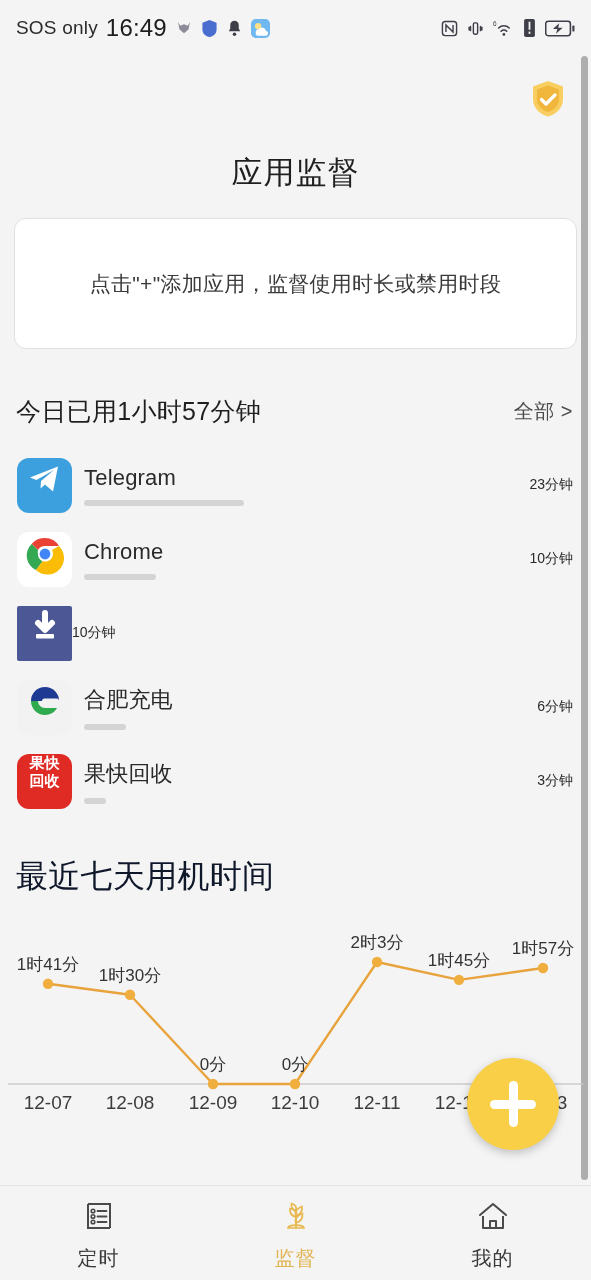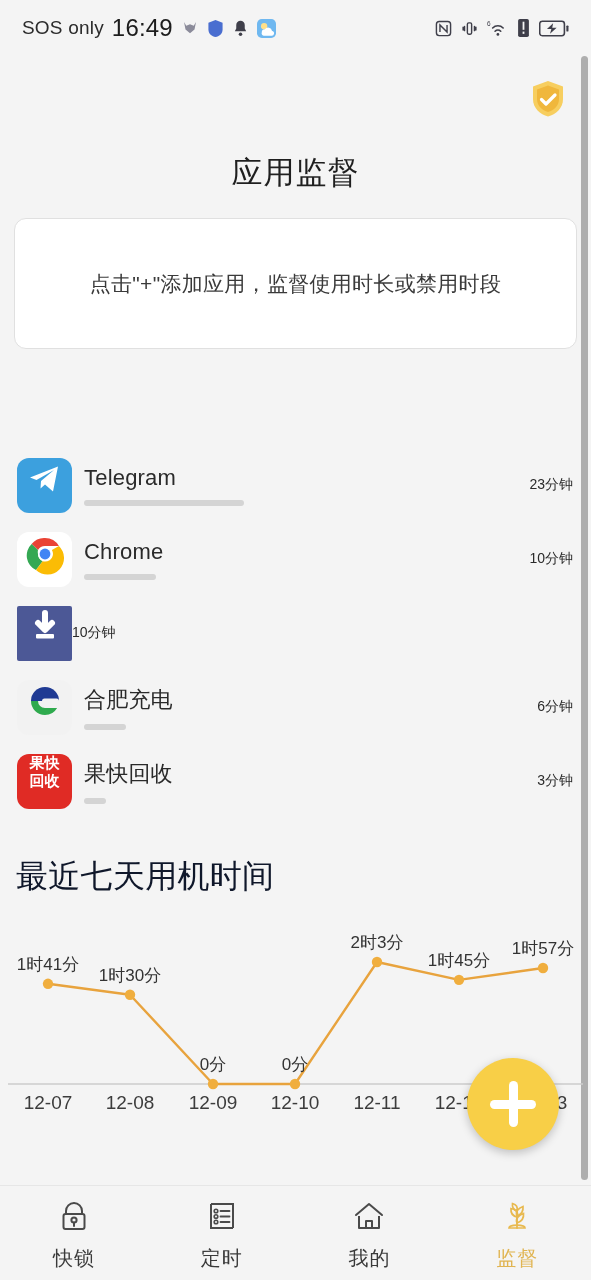--- a/index.html
+++ b/index.html
@@ -12,21 +12,21 @@
   .phone {
     position: relative;
     width: 591px; height: 1280px;
     background: #f4f4f4;
   }
 
   
   .statusbar {
     position: absolute; top: 0; left: 0; right: 0; height: 56px;
     display: flex; align-items: center; justify-content: space-between;
-    padding: 0 22px;
+    padding: 0 16px;
     background: #f4f4f4;
   }
   .sb-left { display: flex; align-items: center; gap: 8px; }
   .sb-sos { font-size: 19px; color: #2b2b2b; letter-spacing: .2px; }
   .sb-time { font-size: 24px; color: #1d1d1d; letter-spacing: .2px; }
   .sb-ico { display: inline-flex; align-items: center; justify-content: center; }
   .sb-right { display: flex; align-items: center; gap: 9px; }
 
   
   .scrollbar {
@@ -226,20 +226,24 @@
       <path d="M14.5 21.5l4.5 4.5 9-9" fill="none" stroke="#ffffff" stroke-width="3.2" stroke-linecap="round" stroke-linejoin="round"></path>
     </svg>
   </div>
 
   <div class="page-title">应用监督</div>
 
   <div class="hint-card">
     <span class="hint-text">点击"+"添加应用，监督使用时长或禁用时段</span>
   </div>
 
+  <div class="today-row">
+    <span class="today-label">今日已用1小时57分钟</span>
+    <span class="all-link">全部 &gt;</span>
+  </div>
 
   <div class="app-list">
 
     <div class="app-row">
       <div class="app-icon ic-telegram">
         <svg width="40" height="40" viewBox="0 0 40 40">
             <path d="M5 19.5l28-11-5 25-8-7-4.5 4 .5-7.5L29 12 11.5 22z" fill="#ffffff"></path>
           </svg>
       </div>
       <div class="app-mid">
@@ -338,66 +342,55 @@
       </svg>
   </div>
 
   <div class="fab">
     <span class="fab-plus-h"></span>
     <span class="fab-plus-v"></span>
   </div>
 
   <div class="bottom-nav">
 
-    <div class="nav-item">
-      <span>
-        <svg width="38" height="38" viewBox="0 0 38 38">
-          <path d="M11 17v-3a8 8 0 0116 0v3" fill="none" stroke="#4a4a4a" stroke-width="2"></path>
-          <rect x="8.5" y="17" width="21" height="15" rx="2" fill="none" stroke="#4a4a4a" stroke-width="2"></rect>
-          <circle cx="19" cy="23" r="2.6" fill="none" stroke="#4a4a4a" stroke-width="2"></circle>
-          <path d="M19 25.5v3.5" stroke="#4a4a4a" stroke-width="2" stroke-linecap="round"></path>
-        </svg>
-      </span>
-      <span class="nav-label">快锁</span>
-    </div>
 
     <div class="nav-item">
       <span>
         <svg width="38" height="38" viewBox="0 0 38 38">
           <path d="M8 7h22v24" fill="none" stroke="#4a4a4a" stroke-width="2"></path>
           <path d="M8 7v24h22" fill="none" stroke="#4a4a4a" stroke-width="2"></path>
           <circle cx="13" cy="14" r="1.8" fill="none" stroke="#4a4a4a" stroke-width="1.6"></circle>
           <circle cx="13" cy="19.5" r="1.8" fill="none" stroke="#4a4a4a" stroke-width="1.6"></circle>
           <circle cx="13" cy="25" r="1.8" fill="none" stroke="#4a4a4a" stroke-width="1.6"></circle>
           <path d="M17.5 14h9M17.5 19.5h9M17.5 25h9" stroke="#4a4a4a" stroke-width="1.8" stroke-linecap="round"></path>
         </svg>
       </span>
       <span class="nav-label">定时</span>
     </div>
 
-    <div class="nav-item">
-      <span>
-        <svg width="38" height="38" viewBox="0 0 38 38">
-          <path d="M6 18L19 7l13 11" fill="none" stroke="#4a4a4a" stroke-width="2" stroke-linecap="round" stroke-linejoin="round"></path>
-          <path d="M9 19v12h20V19" fill="none" stroke="#4a4a4a" stroke-width="2" stroke-linejoin="round"></path>
-          <path d="M16 31v-7h6v7" fill="none" stroke="#4a4a4a" stroke-width="2" stroke-linejoin="round"></path>
-        </svg>
-      </span>
-      <span class="nav-label">我的</span>
-    </div>
-
     <div class="nav-item active">
       <span>
         <svg width="38" height="38" viewBox="0 0 38 38">
           <path d="M19 31V13" stroke="#e8b94f" stroke-width="1.8" stroke-linecap="round"></path>
           <path d="M19 14c-3-1-5-4-4.5-7.5C18 7.5 20 10 19 14z" fill="none" stroke="#e8b94f" stroke-width="1.7"></path>
           <path d="M19 20c-4-1-6.5-4-6-8.5C17.5 12 21 15.5 19 20z" fill="none" stroke="#e8b94f" stroke-width="1.7"></path>
           <path d="M19 19c4-1.5 6.5-5 6-9.5C20.5 11 17 14.5 19 19z" fill="none" stroke="#e8b94f" stroke-width="1.7"></path>
           <path d="M19 26c4.5-1.5 7-5 6.5-9.5C21 18 17 21.5 19 26z" fill="none" stroke="#e8b94f" stroke-width="1.7"></path>
           <path d="M11 31a8 2.8 0 0116 0z" fill="none" stroke="#e8b94f" stroke-width="1.7"></path>
         </svg>
       </span>
       <span class="nav-label">监督</span>
     </div>
 
+    <div class="nav-item">
+      <span>
+        <svg width="38" height="38" viewBox="0 0 38 38">
+          <path d="M6 18L19 7l13 11" fill="none" stroke="#4a4a4a" stroke-width="2" stroke-linecap="round" stroke-linejoin="round"></path>
+          <path d="M9 19v12h20V19" fill="none" stroke="#4a4a4a" stroke-width="2" stroke-linejoin="round"></path>
+          <path d="M16 31v-7h6v7" fill="none" stroke="#4a4a4a" stroke-width="2" stroke-linejoin="round"></path>
+        </svg>
+      </span>
+      <span class="nav-label">我的</span>
+    </div>
+
   </div>
 
 </div>
 
 </body></html>

